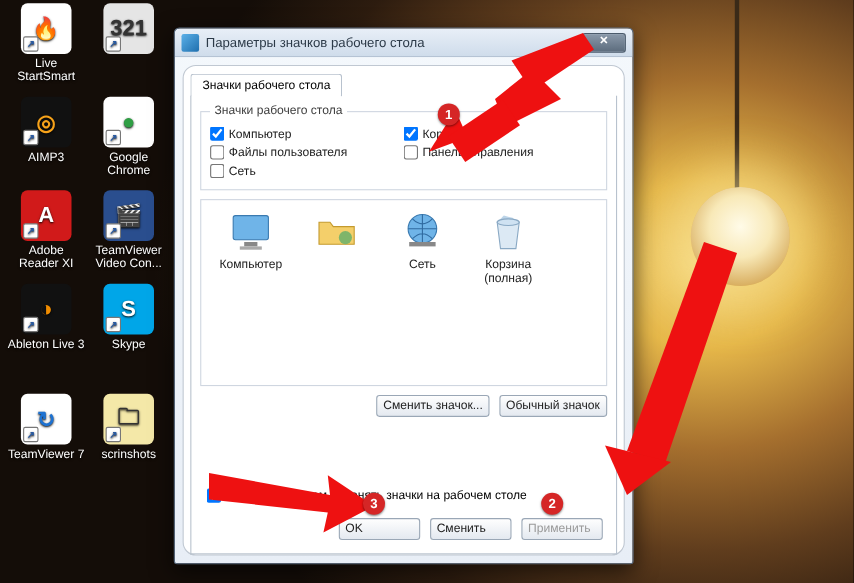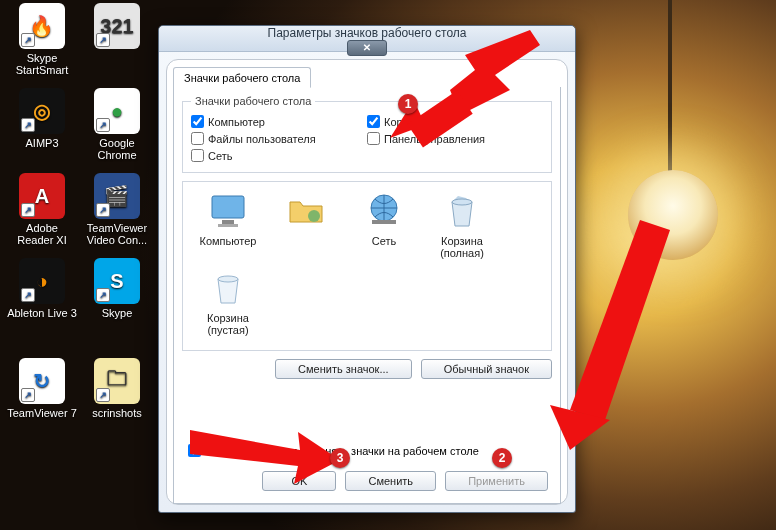--- a/index.html
+++ b/index.html
@@ -9,21 +9,21 @@
   .cord { position:absolute; left:668px; top:0; width:4px; height:180px; background:#3a2a18; }
 
   
   .dicon { position:absolute; width:70px; text-align:center; color:#fff; font-size:11px; text-shadow:0 1px 2px #000; }
   .dicon .ic { width:46px; height:46px; margin:0 auto 3px; border-radius:6px; display:flex; align-items:center; justify-content:center; position:relative; }
   .dicon .ic .sc { position:absolute; left:2px; bottom:2px; width:14px; height:14px; background:#fff; border:1px solid #777; border-radius:2px; font-size:9px; line-height:12px; color:#2a5aa0; }
   .dlabel { line-height:12px; word-wrap:break-word; }
 
   
   .dlg { position:absolute; left:158px; top:25px; width:418px; height:488px; background:linear-gradient(#f4f8fc,#e8eef6); border:1px solid #596b80; border-radius:5px 5px 3px 3px; box-shadow:0 6px 20px rgba(0,0,0,.65); }
-  .titlebar { height:26px; background:linear-gradient(#e8eff7,#cfdceb); border-bottom:1px solid #aebed0; display:flex; align-items:center; padding:0 6px; border-radius:5px 5px 0 0;flex-direction:column;}
+  .titlebar { height:26px; background:linear-gradient(#e8eff7,#cfdceb); border-bottom:1px solid #aebed0; display:flex; align-items:center; padding:0 6px; border-radius:5px 5px 0 0;}
   .titlebar .sys { width:16px; height:16px; background:linear-gradient(135deg,#5bb0e8,#1f6fae); border-radius:2px; margin-right:6px; }
   .title { color:#2c3a48; font-size:12px; flex:1; }
   .closebtn { width:40px; height:18px; background:linear-gradient(#8a99aa,#5c6c7d); border:1px solid #4a5a6b; border-radius:3px; color:#fff; text-align:center; line-height:14px; font-size:10px; font-weight:bold;}
   .client { position:absolute; left:7px; top:33px; right:7px; bottom:7px; background:#fff; border:1px solid #c0c8d2; border-radius:12px; }
   .tabstrip { position:absolute; left:6px; top:6px; height:22px; }
   .tab { display:inline-block; padding:4px 10px 3px; background:#fff; border:1px solid #b8c2ce; border-bottom:1px solid #fff; border-radius:3px 3px 0 0; position:relative; top:1px; }
   .panel { position:absolute; left:6px; right:6px; top:27px; bottom:0; border:1px solid #b8c2ce; border-top:none; padding:8px; }
 
   fieldset.group { border:1px solid #cfd6e0; padding:6px 8px 8px; margin-bottom:8px; }
   fieldset.group legend { padding:0 4px; color:#404040; }
@@ -32,21 +32,21 @@
   .cb input { width:13px; height:13px; }
   .cb label { color:#222; }
 
   .preview { border:1px solid #cfd6e0; height:170px; padding:6px; }
   .prow { display:flex; flex-wrap:wrap; }
   .pitem { width:78px; text-align:center; margin-bottom:6px; }
   .pitem .pic { width:44px; height:44px; margin:0 auto 3px; display:flex; align-items:center; justify-content:center; }
   .plabel { font-size:11px; color:#222; line-height:12px; min-height:24px; }
 
   .btnrow { text-align:right; margin-top:8px; }
-  .btn { display:inline-block; min-width:98px; padding:3px 22px; background:linear-gradient(#fefefe,#e4e9f0); border:1px solid #9aa7b6; border-radius:3px; text-align:center; color:#222; margin-left:6px; }
+  .btn { display:inline-block; min-width:98px; padding:3px 5px; background:linear-gradient(#fefefe,#e4e9f0); border:1px solid #9aa7b6; border-radius:3px; text-align:left; color:#222; margin-left:6px; }
   .btn.disabled { color:#9a9a9a; }
   .footbtns { position:absolute; right:12px; bottom:12px; }
   .footbtns .btn { min-width:74px; }
 
   .allowrow { position:absolute; left:14px; bottom:46px; display:flex; align-items:center; gap:5px; }
   .allowrow input { width:13px; height:13px; }
 
   
   .marker { position:absolute; width:20px; height:20px; border-radius:50%; background:#d52626; color:#fff; font-weight:bold; font-size:12px; line-height:20px; text-align:center; box-shadow:0 1px 2px rgba(0,0,0,.5); z-index:50; }
   .arrow { position:absolute; z-index:40; }
@@ -59,21 +59,21 @@
 <body>
 
 <div class="wp">
   <div class="cord"></div>
   <div class="bulb"></div>
 </div>
 
 <div id="desk">
     <div class="dicon" style="left: 7px; top: 3px;">
       <div class="ic" style="background:#ffffff;color:#333;font-size:20px;font-weight:bold;">🔥<div class="sc">↗</div></div>
-      <div class="dlabel">Skype StartSmart</div>
+      <div class="dlabel">Live StartSmart</div>
     </div>
     <div class="dicon" style="left: 7px; top: 88px;">
       <div class="ic" style="background:#111111;color:#f6a21a;font-size:20px;font-weight:bold;">◎<div class="sc">↗</div></div>
       <div class="dlabel">AIMP3</div>
     </div>
     <div class="dicon" style="left: 82px; top: 88px;">
       <div class="ic" style="background:#ffffff;color:#2f9e44;font-size:20px;font-weight:bold;">●<div class="sc">↗</div></div>
       <div class="dlabel">Google Chrome</div>
     </div>
     <div class="dicon" style="left: 7px; top: 173px;">
@@ -182,29 +182,20 @@
               <div class="pic">
                 <svg class="svgico" viewBox="0 0 40 40">
                   <path d="M10 12h20l-3 24H13z" fill="#dce9f4" stroke="#8aa9c4"></path>
                   <path d="M12 10l4-4 8 2 4 4" fill="#bcd4e8"></path>
                   <ellipse cx="20" cy="12" rx="10" ry="3" fill="#cfe2f2" stroke="#8aa9c4"></ellipse>
                 </svg>
               </div>
               <div class="plabel">Корзина (полная)</div>
             </div>
             <div style="flex-basis: 100%;"></div>
-            <div class="pitem">
-              <div class="pic">
-                <svg class="svgico" viewBox="0 0 40 40">
-                  <path d="M10 12h20l-3 24H13z" fill="#eef4fa" stroke="#9ab6cf"></path>
-                  <ellipse cx="20" cy="12" rx="10" ry="3" fill="#e2edf6" stroke="#9ab6cf"></ellipse>
-                </svg>
-              </div>
-              <div class="plabel">Корзина (пустая)</div>
-            </div>
           </div>
       </div>
 
       <div class="btnrow">
         <span class="btn">Сменить значок...</span>
         <span class="btn">Обычный значок</span>
       </div>
 
       <div class="allowrow">
         <input type="checkbox" id="cbAllow" checked="" style="">

